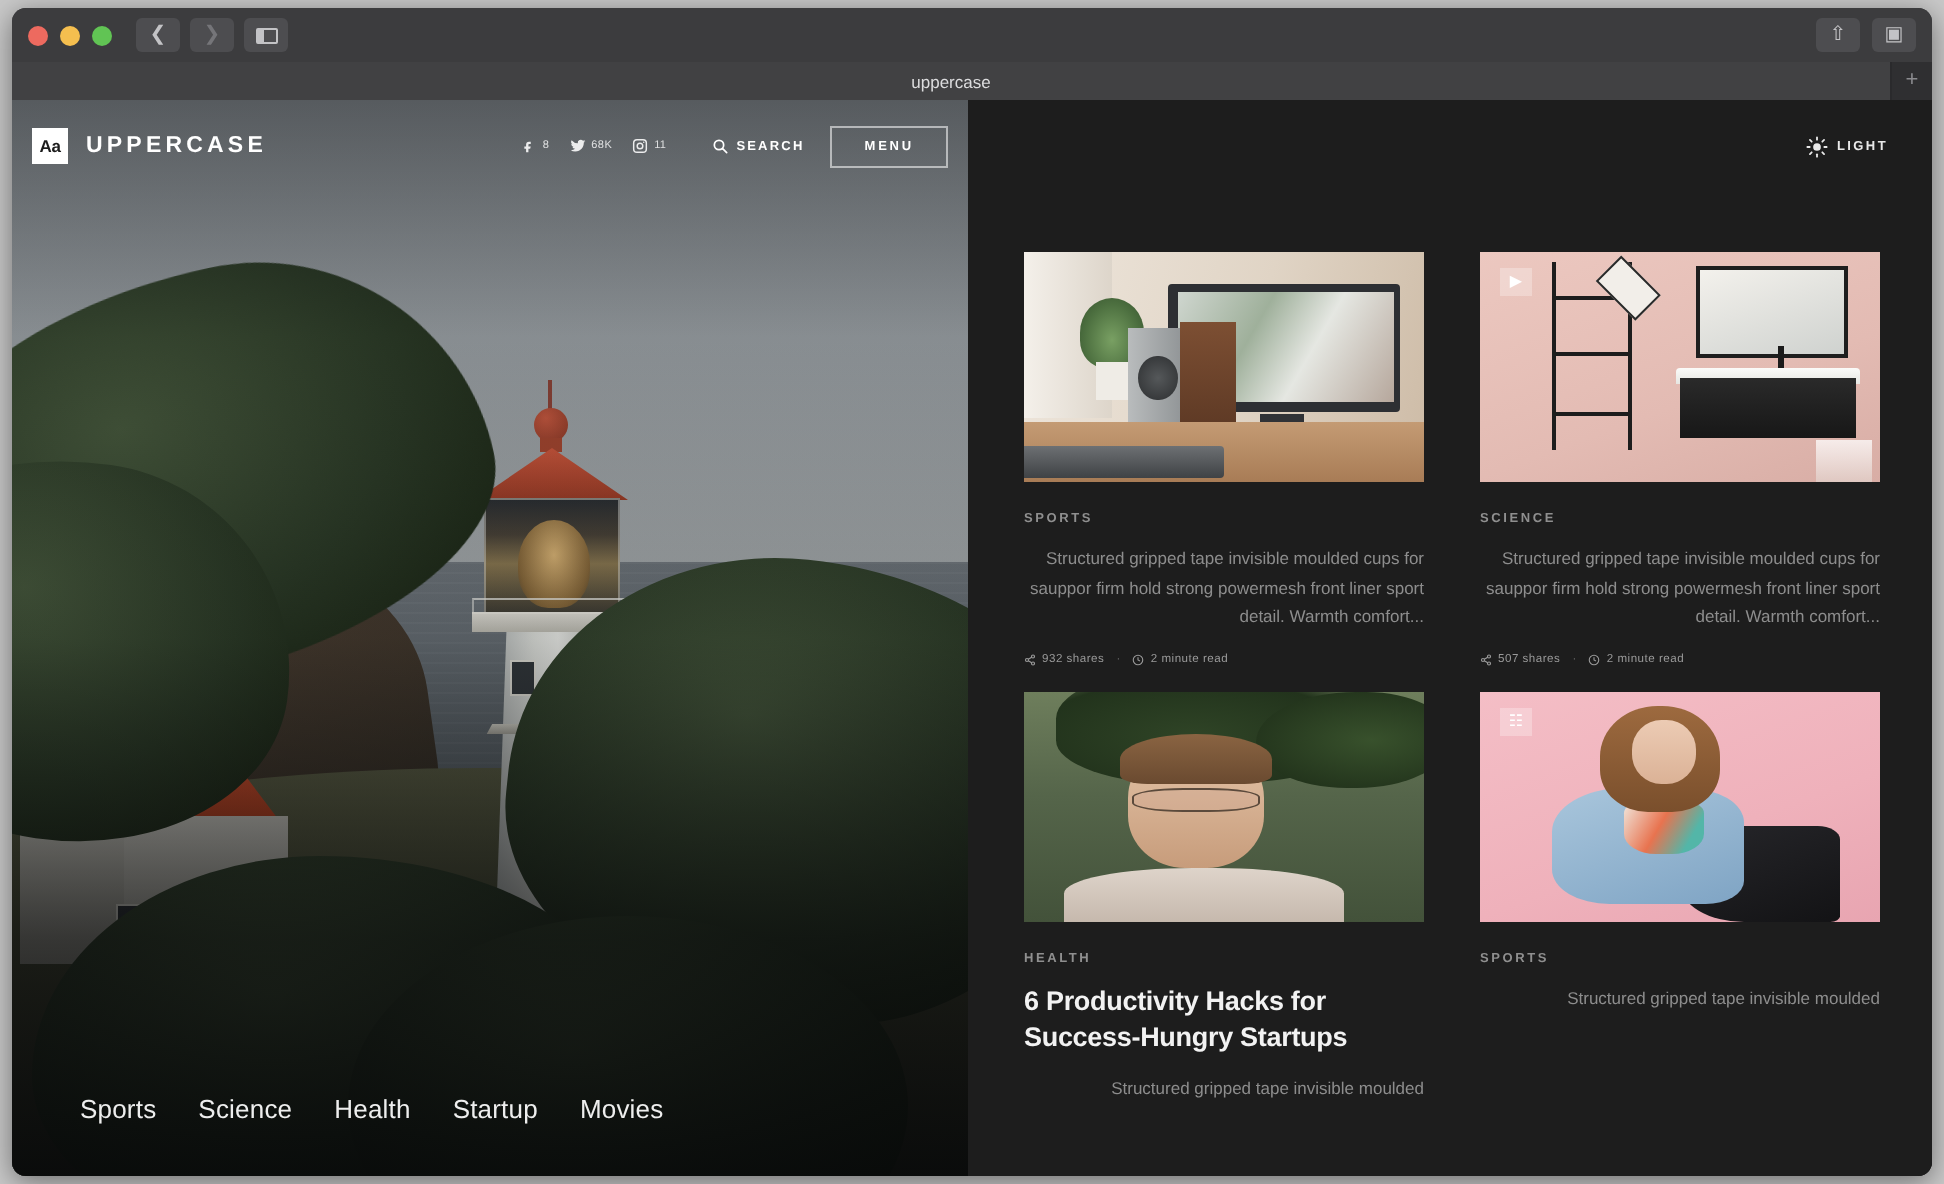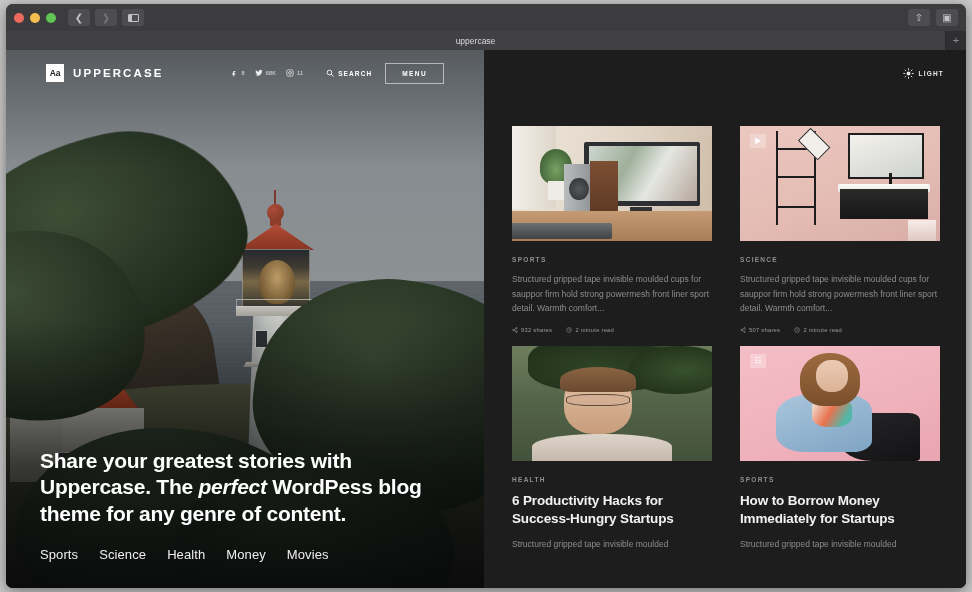--- a/index.html
+++ b/index.html
@@ -280,21 +280,21 @@
   .hero-scrim {
     position: absolute; inset: 0;
     background: linear-gradient(180deg, rgba(10,12,14,.42) 0%, rgba(10,12,14,.12) 22%,
                 rgba(10,12,14,.18) 50%, rgba(8,9,10,.72) 78%, rgba(6,7,8,.9) 100%);
   }
 
   
   .hero-header {
     position: absolute; left: 0; right: 0; top: 0; height: 46px;
     display: flex; align-items: center;
-    padding: 0 40px;
+    padding: 0 10px;
     z-index: 4;
   }
   .brand { display: flex; align-items: center; gap: 9px; }
   .brand-mark {
     width: 18px; height: 18px; background: #fff;
     display: flex; align-items: center; justify-content: center;
     color: #1c1c1c; font-size: 8.5px; font-weight: 700; letter-spacing: -.2px;
   }
   .brand-name {
     color: #fff; font-size: 11.5px; font-weight: 700;
@@ -460,20 +460,21 @@
   .card-title {
     color: #f2f2f2;
     font-size: 13.5px; font-weight: 700; line-height: 1.34;
     letter-spacing: -.15px;
     margin-bottom: 9px;
   }
   .card-excerpt {
     color: #8d8d8d;
     font-size: 8.5px; line-height: 1.73;
     margin-bottom: 11px;
+    text-align: right;
   }
   .card-meta {
     display: flex; align-items: center; gap: 6px;
     color: #9a9a9a; font-size: 5.8px; letter-spacing: .25px;
   }
   .meta-item { display: flex; align-items: center; gap: 3px; }
   .meta-dot { color: #6a6a6a; }
 </style>
 </head>
 <body>
@@ -592,26 +593,25 @@
               <line x1="16" y1="16" x2="22" y2="22" stroke-linecap="round"></line>
             </svg>
             <span>SEARCH</span>
           </div>
 
           <div class="menubtn">MENU</div>
         </div>
       </div>
 
       <div class="hero-copy">
-        <h1 class="hero-title"><span>Share your greatest stories with Uppercase. The </span><em>perfect</em><span> WordPess blog theme for any genre of content.</span></h1>
         <div class="hero-cats">
           <a class="hero-cat">Sports</a>
           <a class="hero-cat">Science</a>
           <a class="hero-cat">Health</a>
-          <a class="hero-cat">Money</a>
+          <a class="hero-cat">Startup</a>
           <a class="hero-cat">Movies</a>
         </div>
       </div>
     </div>
 
     <div class="right">
       <div class="right-header">
         <div class="mode-toggle">
           <svg class="sun" viewBox="0 0 24 24" fill="none" stroke="currentColor" stroke-width="2" stroke-linecap="round">
             <circle cx="12" cy="12" r="4.2" fill="currentColor" stroke="none"></circle>
@@ -728,21 +728,20 @@
           <div class="card-thumb t-girl">
             <div class="bg"></div>
             <div class="legs"></div>
             <div class="jacket"></div>
             <div class="top"></div>
             <div class="hair"></div>
             <div class="face"></div>
             <div class="thumb-badge">☷</div>
           </div>
           <div class="card-cat">SPORTS</div>
-          <h2 class="card-title">How to Borrow Money Immediately for Startups</h2>
           <p class="card-excerpt">Structured gripped tape invisible moulded</p>
         </article>
 
       </div>
     </div>
 
   </div>
 </div>
 
 </body></html>

